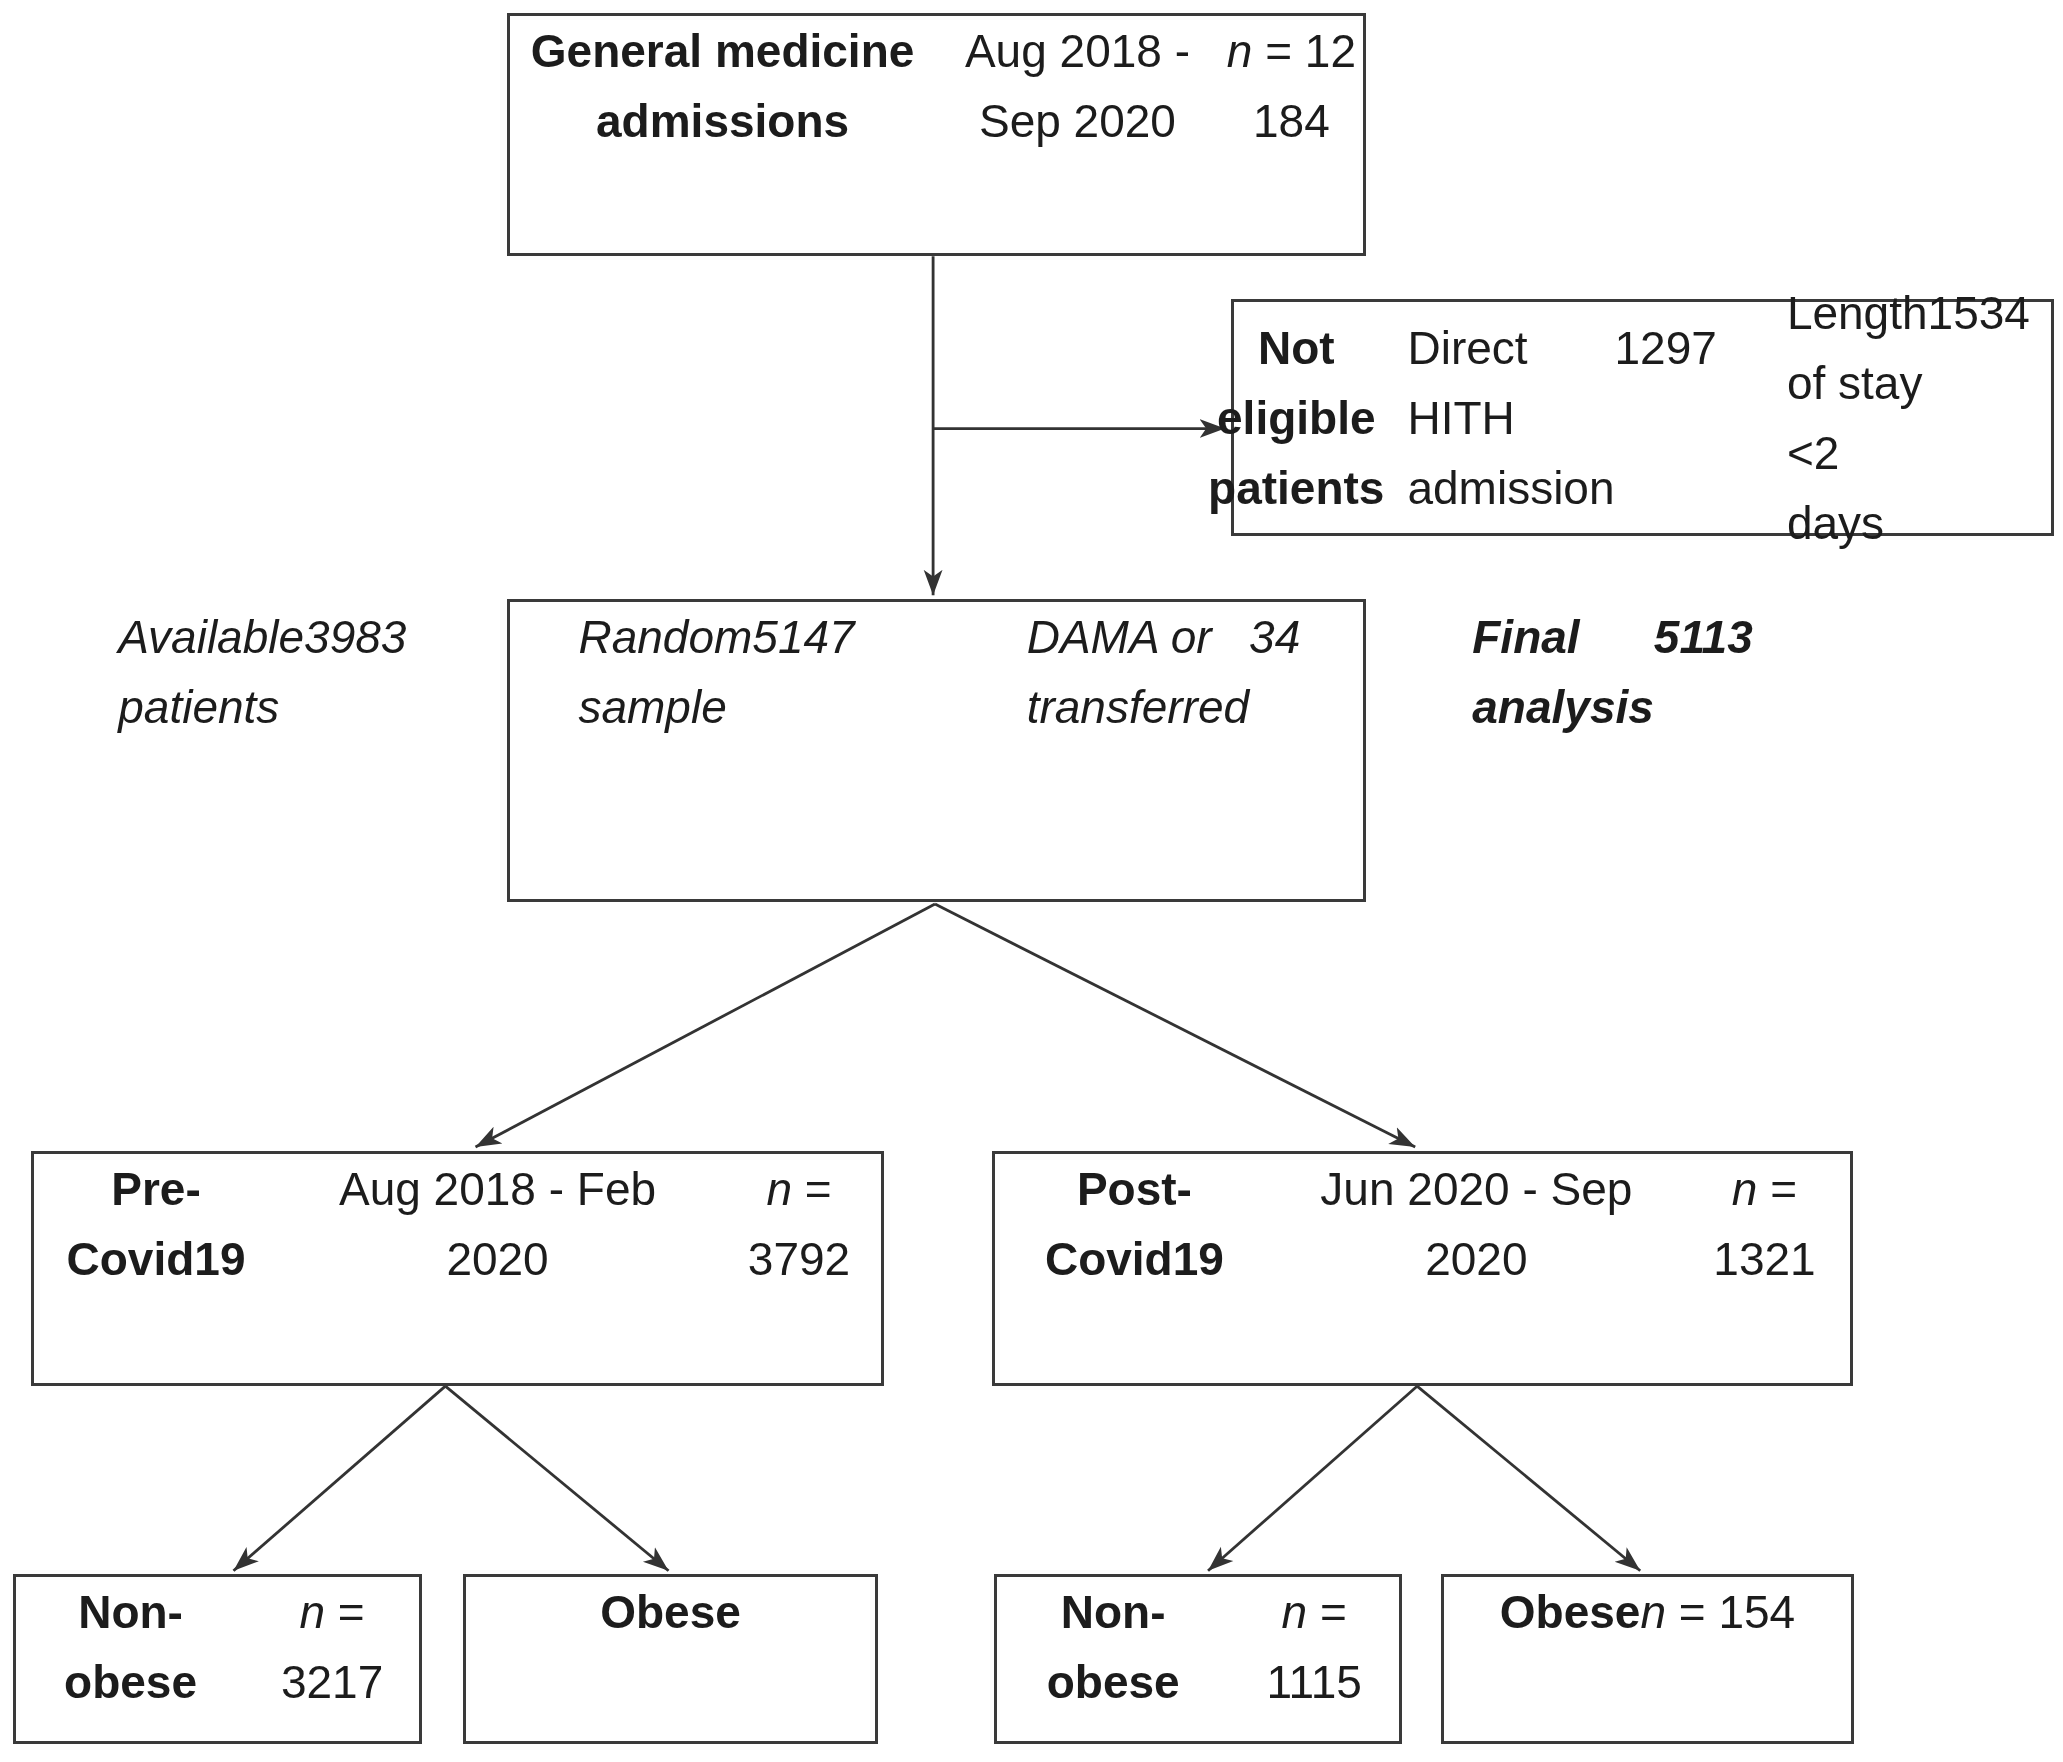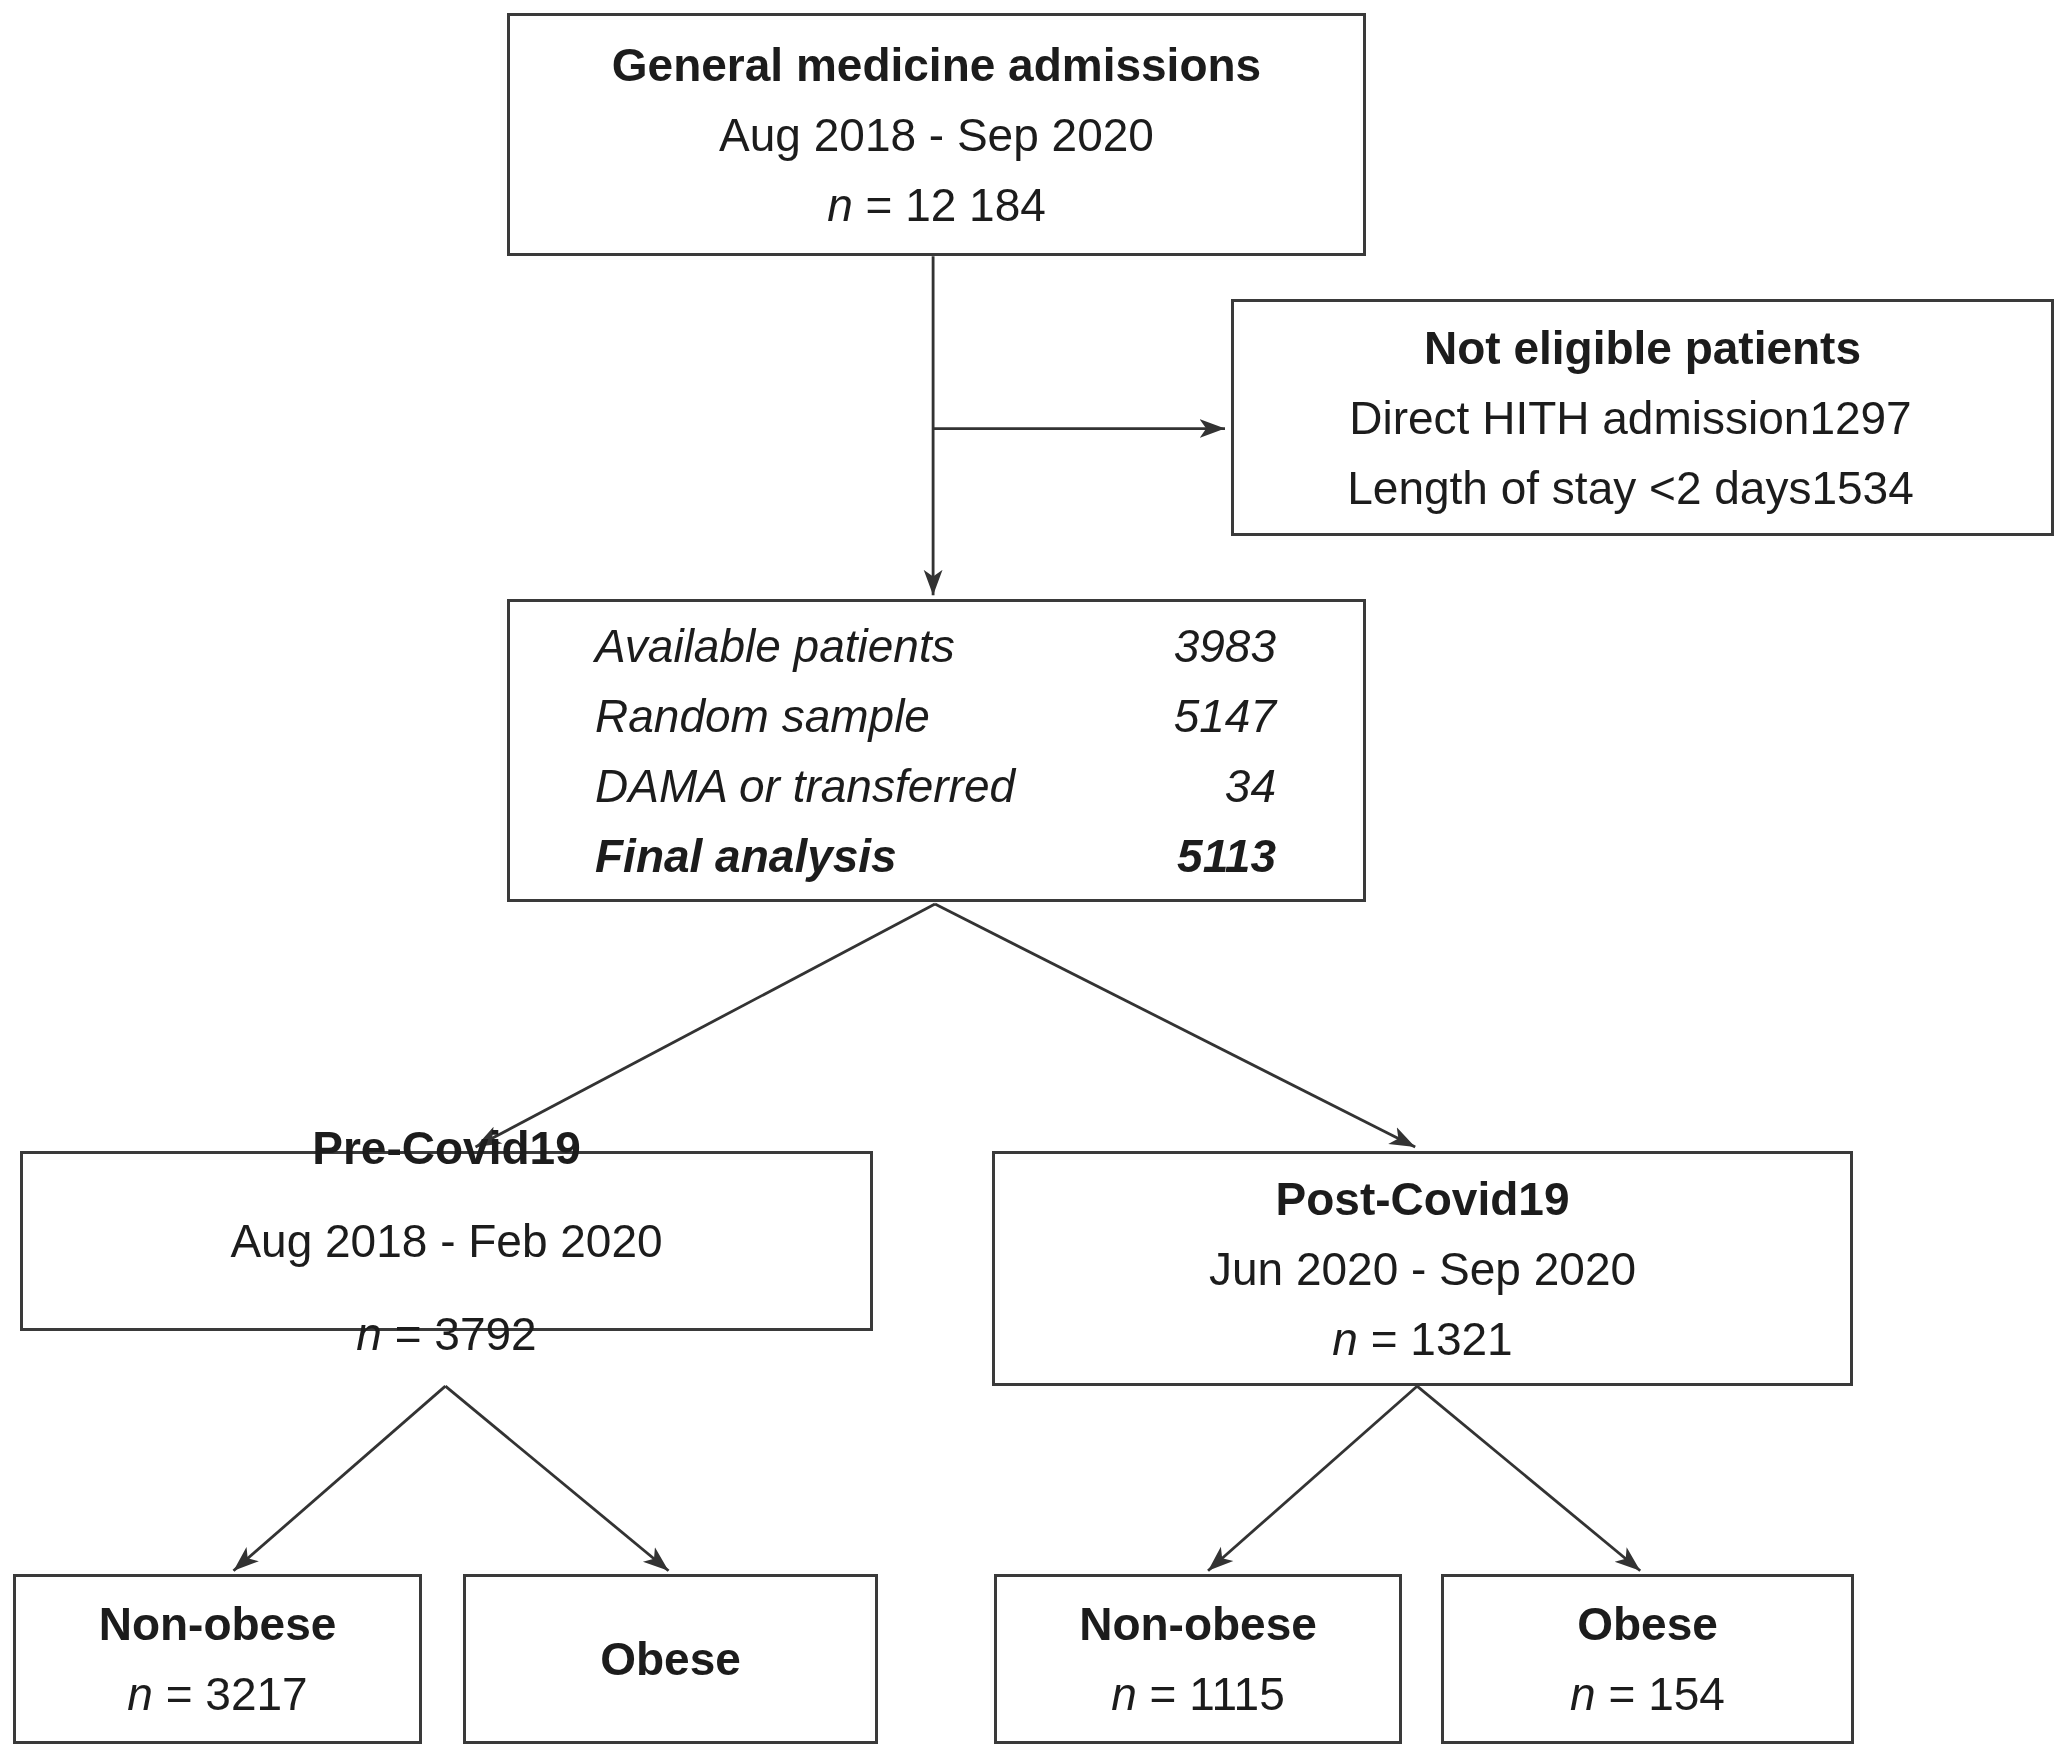--- a/index.html
+++ b/index.html
@@ -22,40 +22,40 @@
   .connectors line{stroke:var(--line);stroke-width:3;}
   .arrowhead{fill:var(--line);}
   .box{
     position:absolute;
     box-sizing:border-box;
     background:#ffffff;
     border:3.8px solid var(--box-border);
     font-size:46px;
     line-height:70px;
     display:flex;
-    flex-direction:column;
+    flex-direction:row;
     justify-content:center;
     text-align:center;
   }
   .title{font-weight:bold;}
   .nline i{font-style:italic;}
   .row{
     display:flex;
     justify-content:space-between;
     text-align:left;
   }
   .rows-wide .row{padding:0 87px 0 85px;font-style:italic;}
   .rows-narrow .row{padding:0 47px 0 23px;}
   .row.bold{font-weight:bold;}
   .row .val{text-align:right;}
   
   #box-admissions     {left:507px;  top:13px;   width:859px; height:243px;}
   #box-not-eligible   {left:1231px; top:299px;  width:823px; height:237px;align-items:center;}
   #box-available      {left:507px;  top:599px;  width:859px; height:303px;}
-  #box-pre-covid      {left:20px;   top:1151px; width:853px; height:180px;gap:23px;}
+  #box-pre-covid      {left:31px;   top:1151px; width:853px; height:235px;gap:23px;}
   #box-post-covid     {left:992px; top:1151px; width:861px; height:235px;}
   #box-pre-non-obese  {left:13px;   top:1574px; width:409px; height:170px;}
   #box-pre-obese      {left:463px;  top:1574px; width:415px; height:170px;}
   #box-post-non-obese {left:994px; top:1574px; width:408px; height:170px;}
   #box-post-obese     {left:1441px; top:1574px; width:413px; height:170px;}
 </style>
 </head>
 <body>
 
 <div class="stage">

